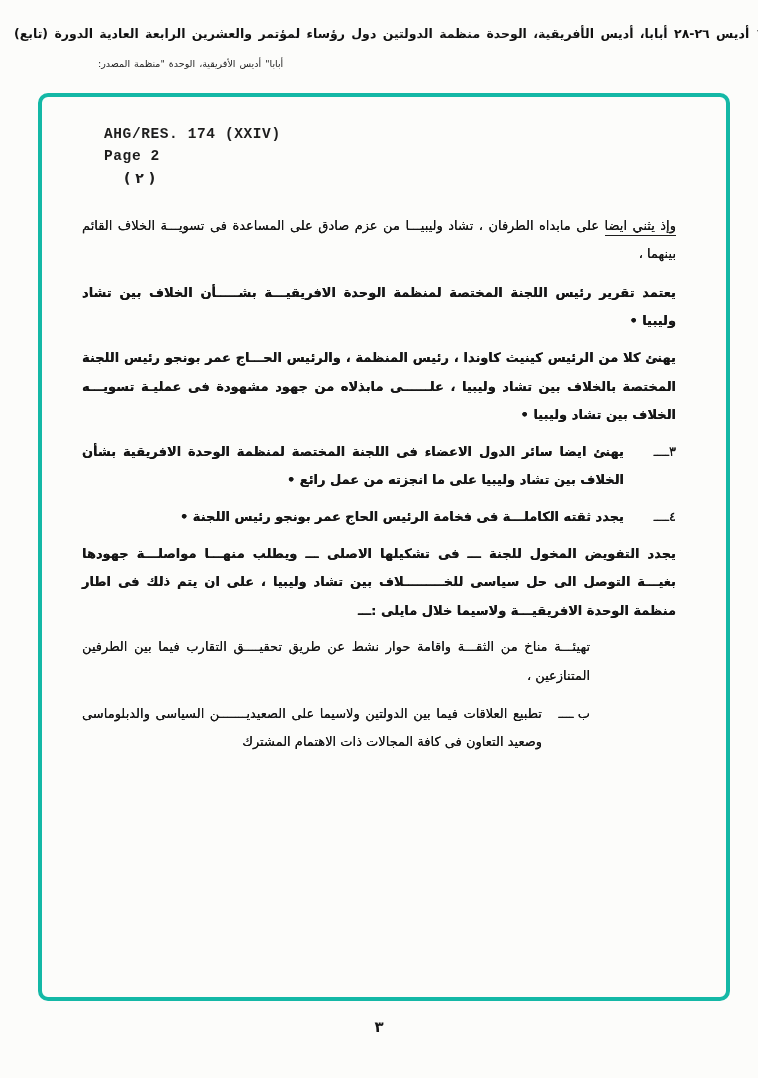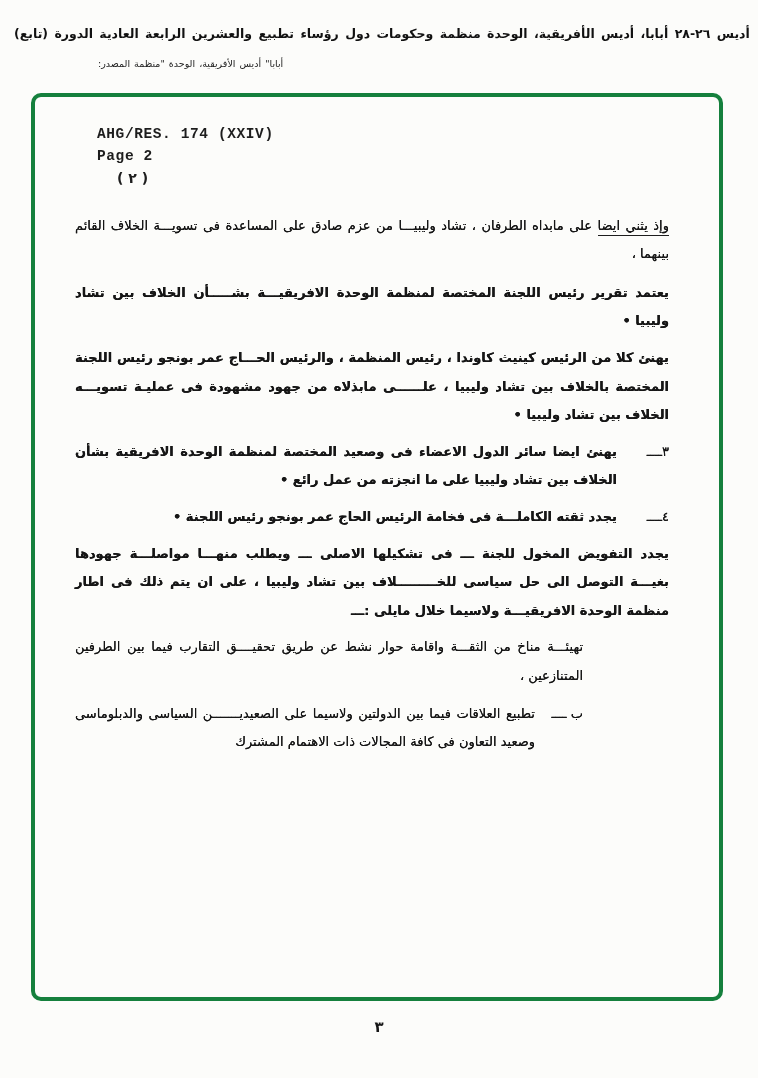--- a/index.html
+++ b/index.html
@@ -32,23 +32,23 @@
     direction: ltr;
     font-size: 9.5px;
     color: #222;
     word-spacing: 1px;
     white-space: nowrap;
   }
 
   
   .frame {
     position: absolute;
-    left: 31px; top: 93px;
+    left: 38px; top: 93px;
     width: 684px; height: 900px;
-    border: 4px solid #15803d;
+    border: 4px solid #14b8a6;
     border-radius: 10px;
     box-sizing: content-box;
   }
 
   
   .docref {
     margin: 26px 0 0 62px;
     direction: ltr;
     font-family: "Liberation Mono", "DejaVu Sans Mono", monospace;
     font-size: 14.5px;
@@ -115,21 +115,21 @@
     bottom: 42px; left: 0; right: 0;
     text-align: center;
     font-size: 15px;
     font-weight: bold;
     color: #161616;
   }
 </style>
 </head>
 <body>
 
-<div class="caption-1"><bdi>(تابع)</bdi> <bdi>الدورة</bdi> <bdi>العادية</bdi> <bdi>الرابعة</bdi> <bdi>والعشرين</bdi> <bdi>تطبيع</bdi> <bdi>رؤساء</bdi> <bdi>دول</bdi> <bdi>وحكومات</bdi> <bdi>منظمة</bdi> <bdi>الوحدة</bdi> <bdi>الأفريقية،</bdi> <bdi>أديس</bdi> <bdi>أبابا،</bdi> <bdi>٢٦-٢٨</bdi> <bdi>أديس</bdi> <bdi>١٩٨٨</bdi></div>
+<div class="caption-1"><bdi>(تابع)</bdi> <bdi>الدورة</bdi> <bdi>العادية</bdi> <bdi>الرابعة</bdi> <bdi>والعشرين</bdi> <bdi>لمؤتمر</bdi> <bdi>رؤساء</bdi> <bdi>دول</bdi> <bdi>الدولتين</bdi> <bdi>منظمة</bdi> <bdi>الوحدة</bdi> <bdi>الأفريقية،</bdi> <bdi>أديس</bdi> <bdi>أبابا،</bdi> <bdi>٢٦-٢٨</bdi> <bdi>أديس</bdi> <bdi>١٩٨٨</bdi></div>
 <div class="caption-2"><bdi>المصدر:</bdi> <bdi>"منظمة</bdi> <bdi>الوحدة</bdi> <bdi>الأفريقية،</bdi> <bdi>أديس</bdi> <bdi>أبابا"</bdi></div>
 
 <div class="frame">
 
   <div class="docref">
     <div>AHG/RES. 174 (XXIV)</div>
     <div>Page 2</div>
     <span class="arabic-page">( ٢ )</span>
   </div>
 
@@ -140,21 +140,21 @@
     <div class="item">
       <div class="txt">يعتمد تقرير رئيس اللجنة المختصة لمنظمة الوحدة الافريقيـــة بشـــــأن الخلاف بين تشاد وليبيا •</div>
     </div>
 
     <div class="item">
       <div class="txt">يهنئ كلا من الرئيس كينيث كاوندا ، رئيس المنظمة ، والرئيس الحـــاج عمر بونجو رئيس اللجنة المختصة بالخلاف بين تشاد وليبيا ، علــــــى مابذلاه من جهود مشهودة فى عمليـة تسويـــه الخلاف بين تشاد وليبيا •</div>
     </div>
 
     <div class="item">
       <span class="num">٣ــــ</span>
-      <div class="txt">يهنئ ايضا سائر الدول الاعضاء فى وصعيد المختصة لمنظمة الوحدة الافريقية بشأن الخلاف بين تشاد وليبيا على ما انجزته من عمل رائع •</div>
+      <div class="txt">يهنئ ايضا سائر الدول الاعضاء فى اللجنة المختصة لمنظمة الوحدة الافريقية بشأن الخلاف بين تشاد وليبيا على ما انجزته من عمل رائع •</div>
     </div>
 
     <div class="item">
       <span class="num">٤ــــ</span>
       <div class="txt">يجدد ثقته الكاملـــة فى فخامة الرئيس الحاج عمر بونجو رئيس اللجنة •</div>
     </div>
 
     <div class="item">
       <div class="txt">يجدد التفويض المخول للجنة ـــ فى تشكيلها الاصلى ـــ ويطلب منهـــا مواصلـــة جهودها بغيـــة التوصل الى حل سياسى للخـــــــــلاف بين تشاد وليبيا ، على ان يتم ذلك فى اطار منظمة الوحدة الافريقيـــة ولاسيما خلال مايلى :ـــ</div>
     </div>

